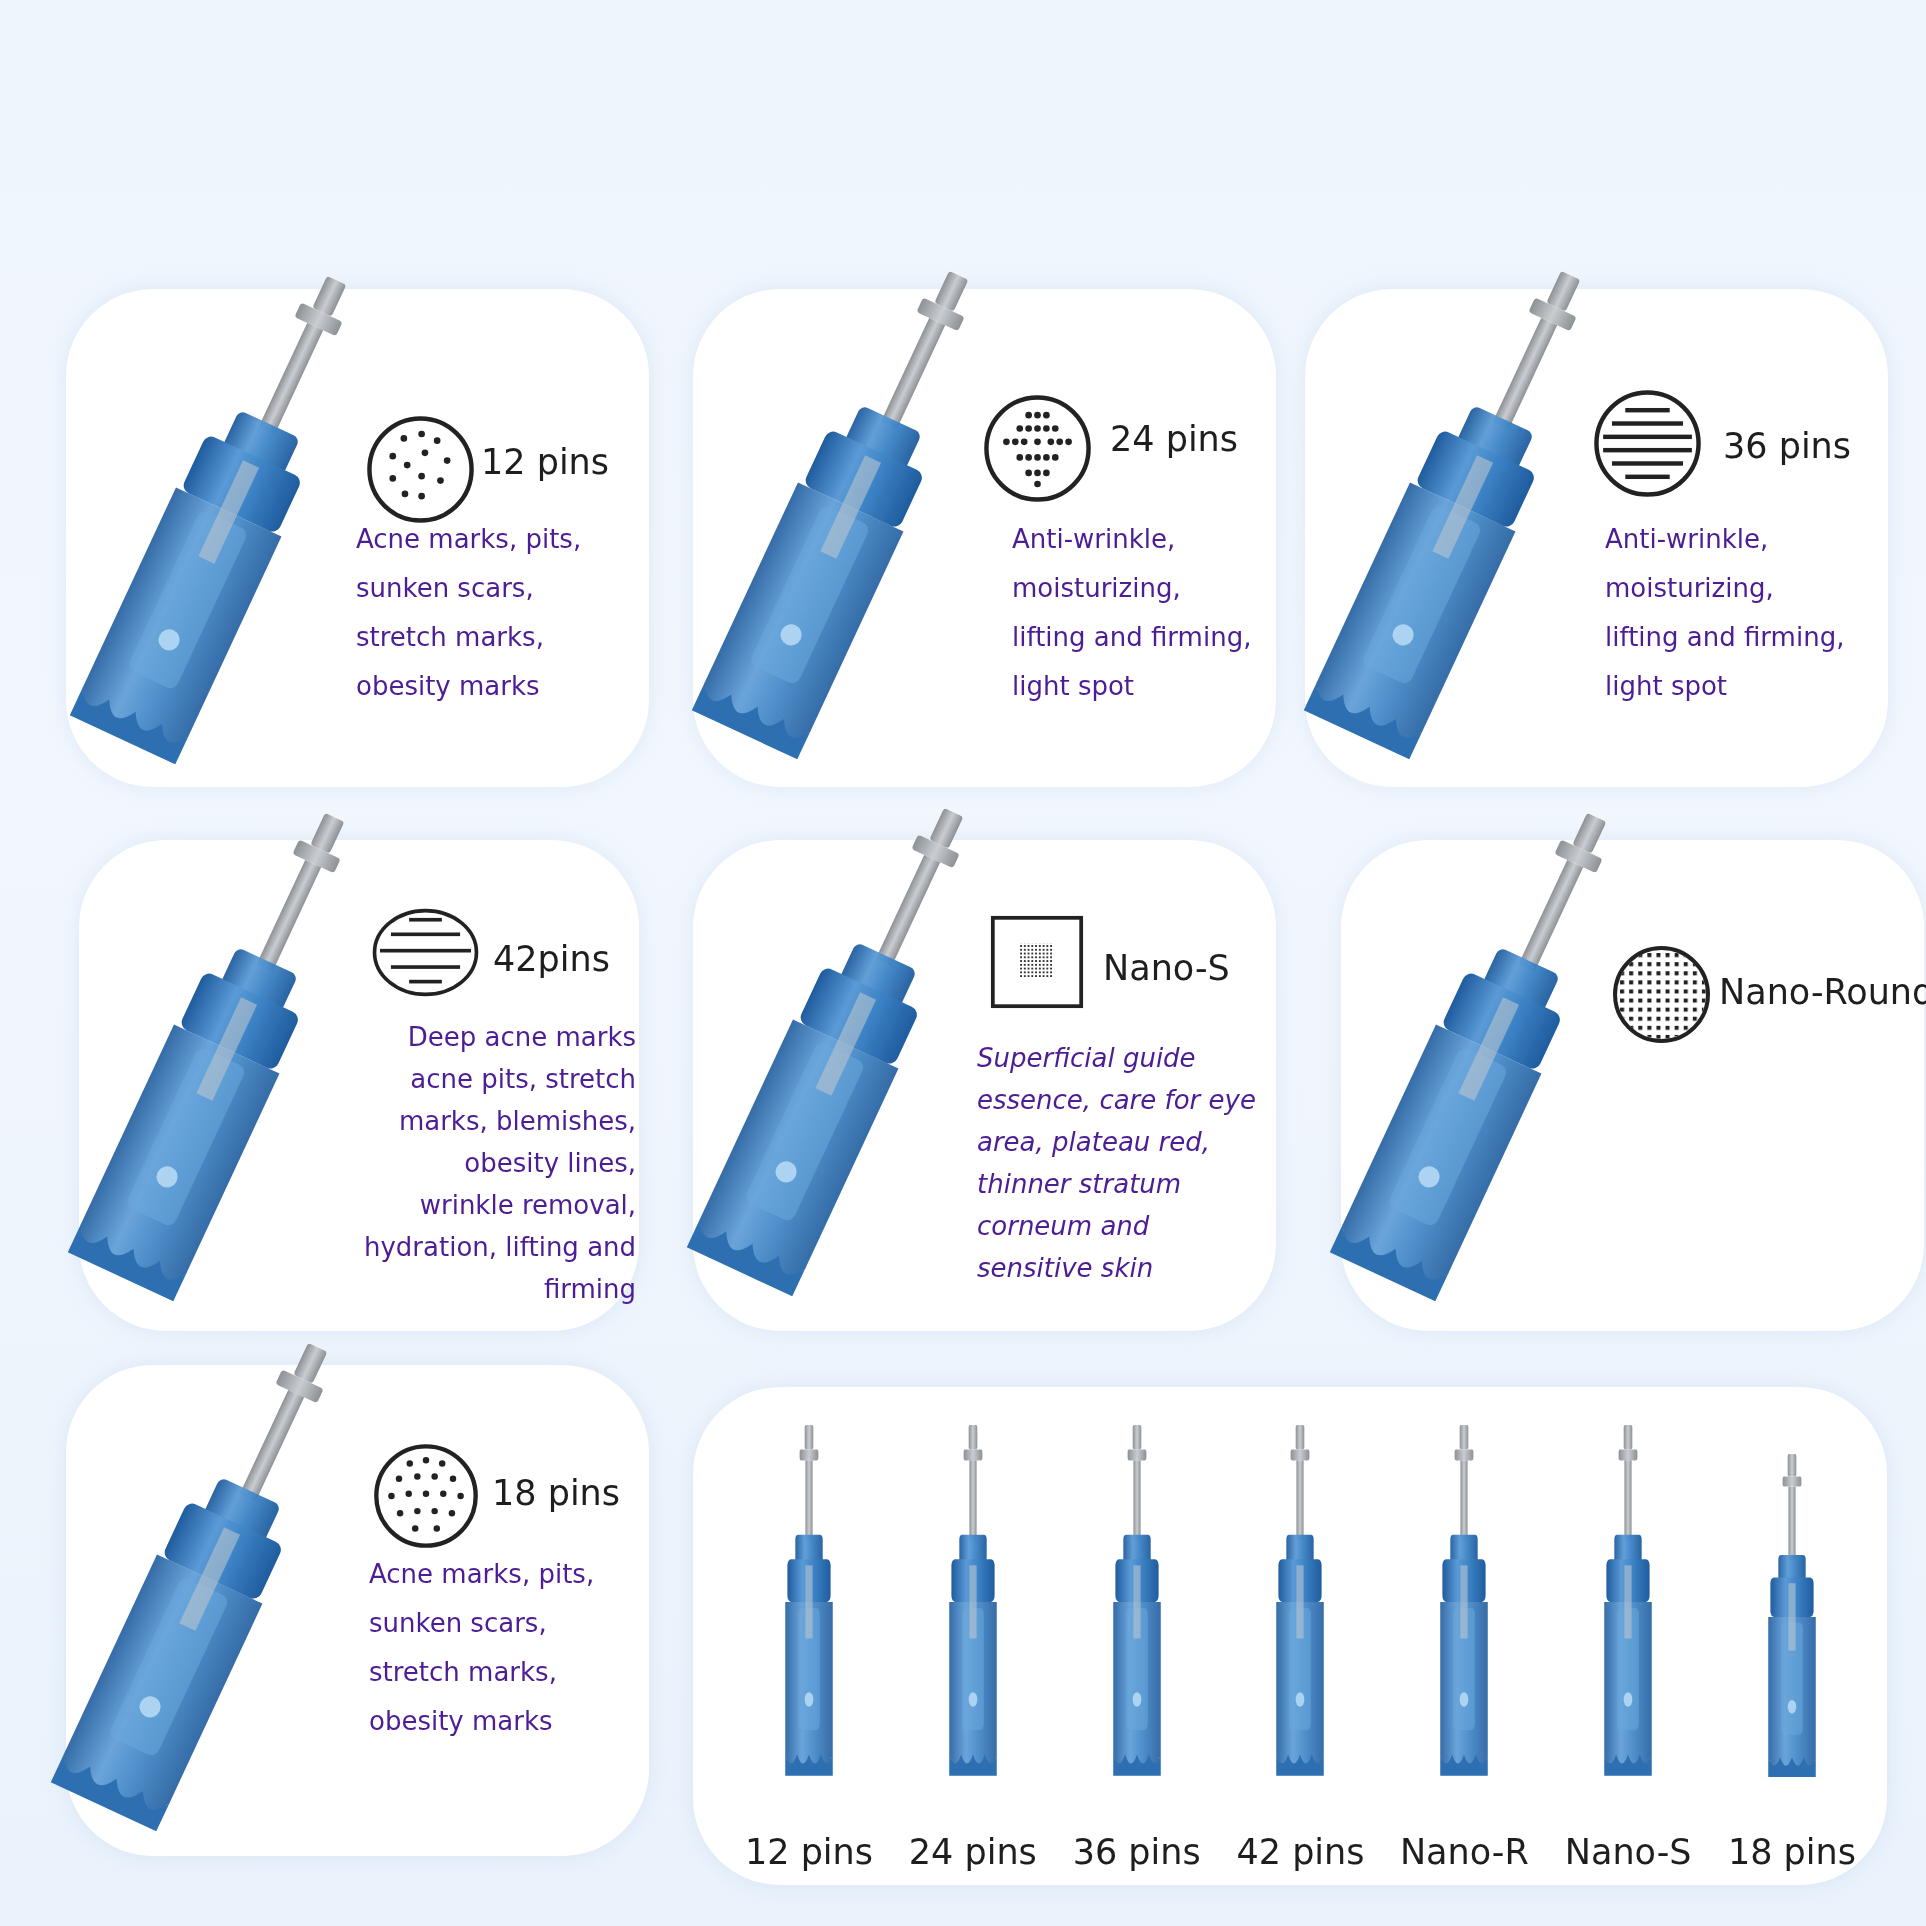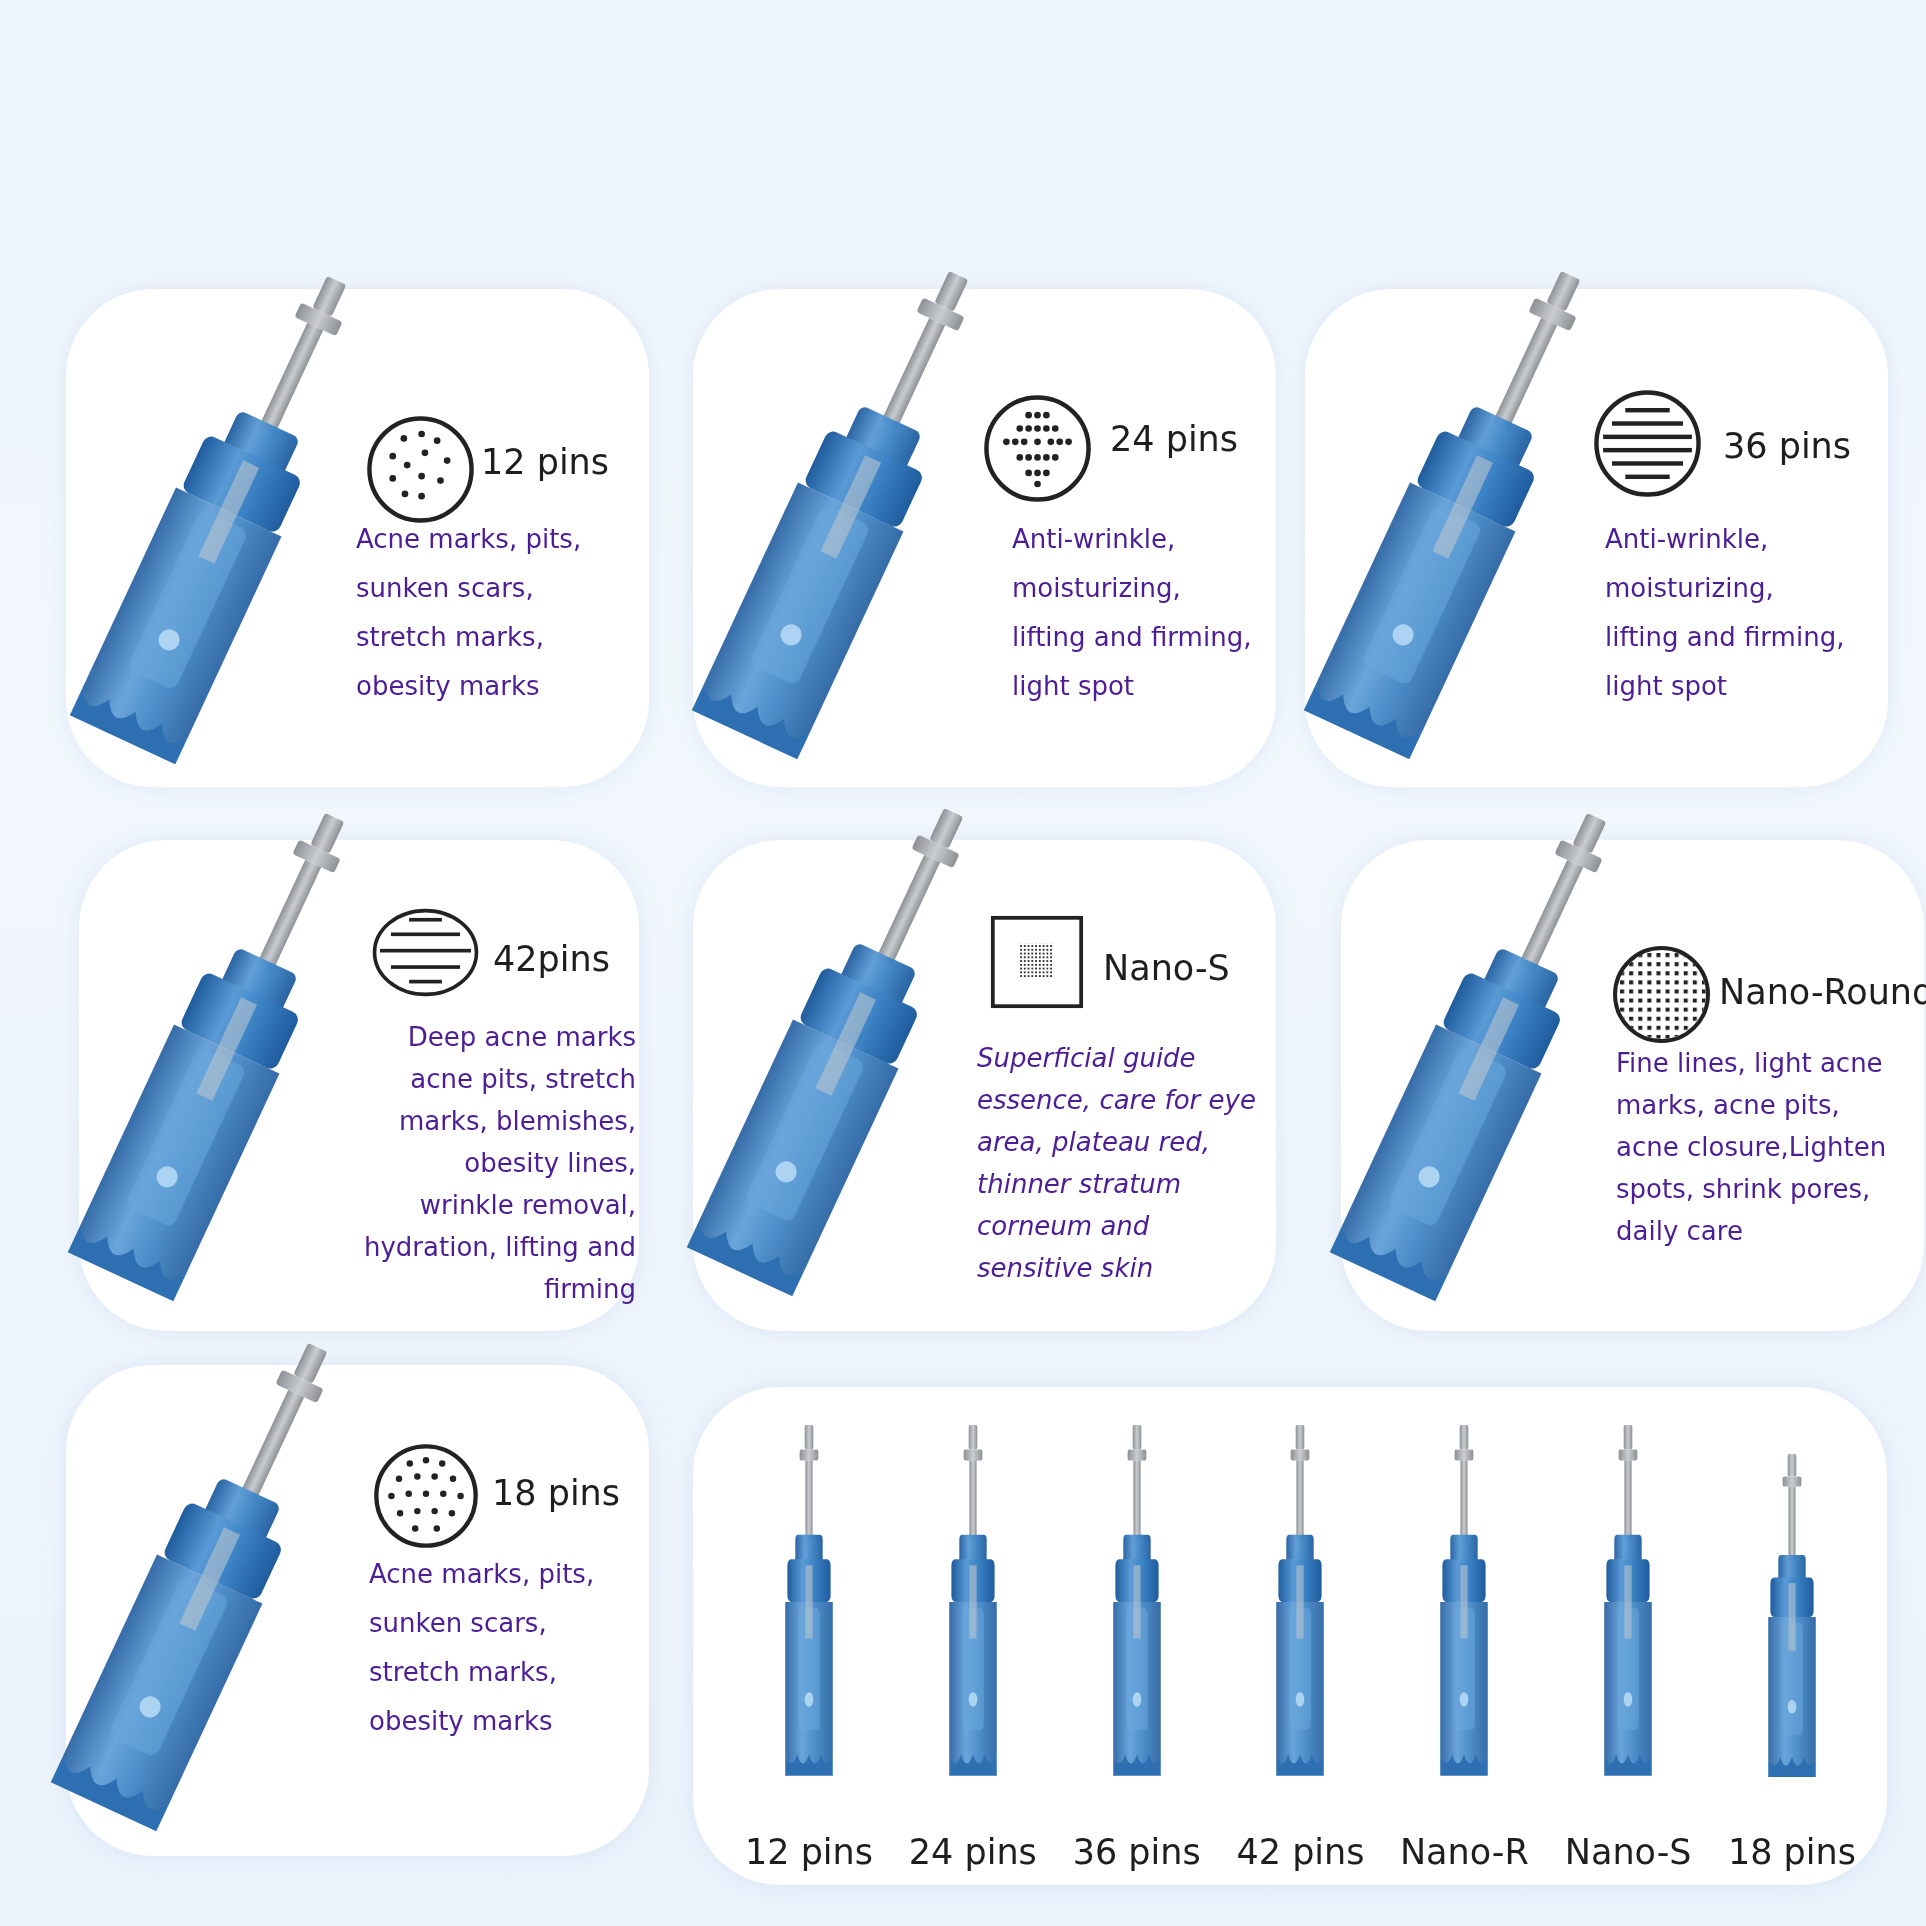--- a/index.html
+++ b/index.html
@@ -205,27 +205,20 @@
           <rect width="4" height="4" fill="#222"></rect>
         </pattern>
       <clipPath id="cc">
           <circle cx="50" cy="50" r="44"></circle>
         </clipPath>
     </defs>
     <rect width="100" height="100" fill="url(#sq)" clip-path="url(#cc)"></rect>
     <circle cx="50" cy="50" r="46" fill="none" stroke="#222" stroke-width="4"></circle>
   </svg>
   <div class="pin-title" style="left:378px;top:132px;">Nano-Round</div>
-  <div class="desc" style="left:275px;top:202px;line-height:42px;">
-    <span>Fine lines, light acne</span>
-    <span>marks, acne pits,</span>
-    <span>acne closure,Lighten</span>
-    <span>spots, shrink pores,</span>
-    <span>daily care</span>
-  </div>
 </div>
 
 <div class="card" style="left:66px;top:1365px;width:583px;height:491px;">
   <svg class="needle" style="left:39px;top:-43px;transform:rotate(25deg);" width="202" height="530" viewBox="0 0 420 1100">
       <use href="#cart"></use>
     </svg>
   <svg class="pat" style="left:306px;top:77px;" width="108" height="108" viewBox="0 0 100 100">
     <circle cx="50" cy="50" r="46" fill="none" stroke="#222" stroke-width="4"></circle>
     <g fill="#222">
         <circle cx="35" cy="20" r="3"></circle>

